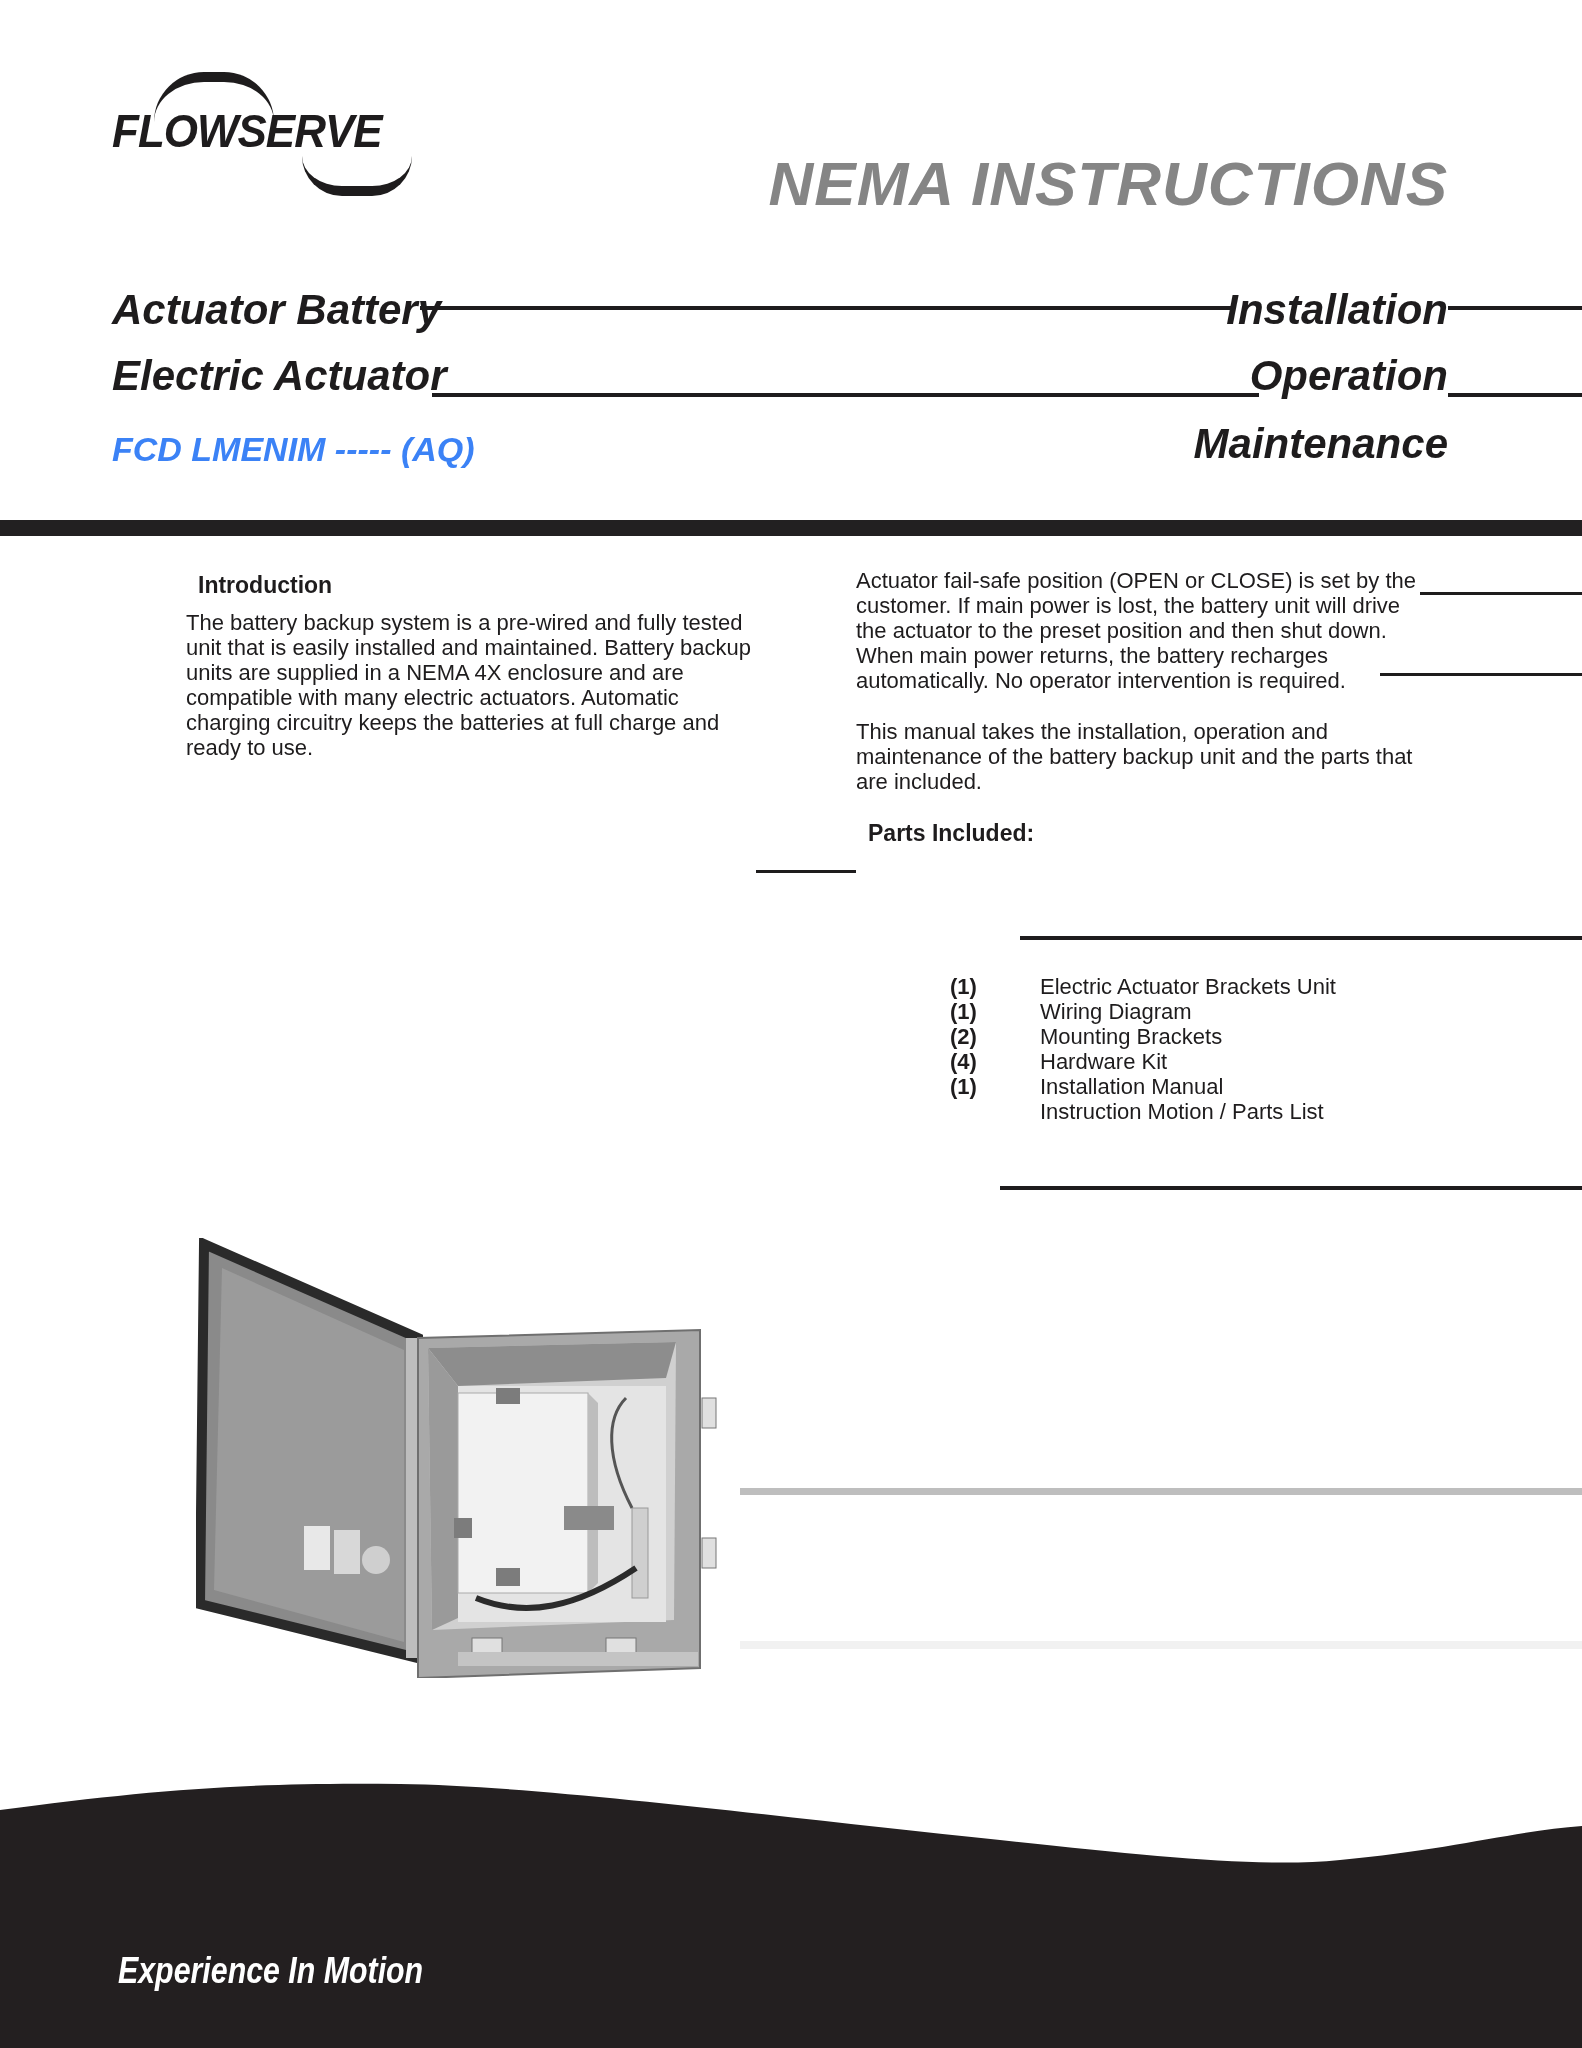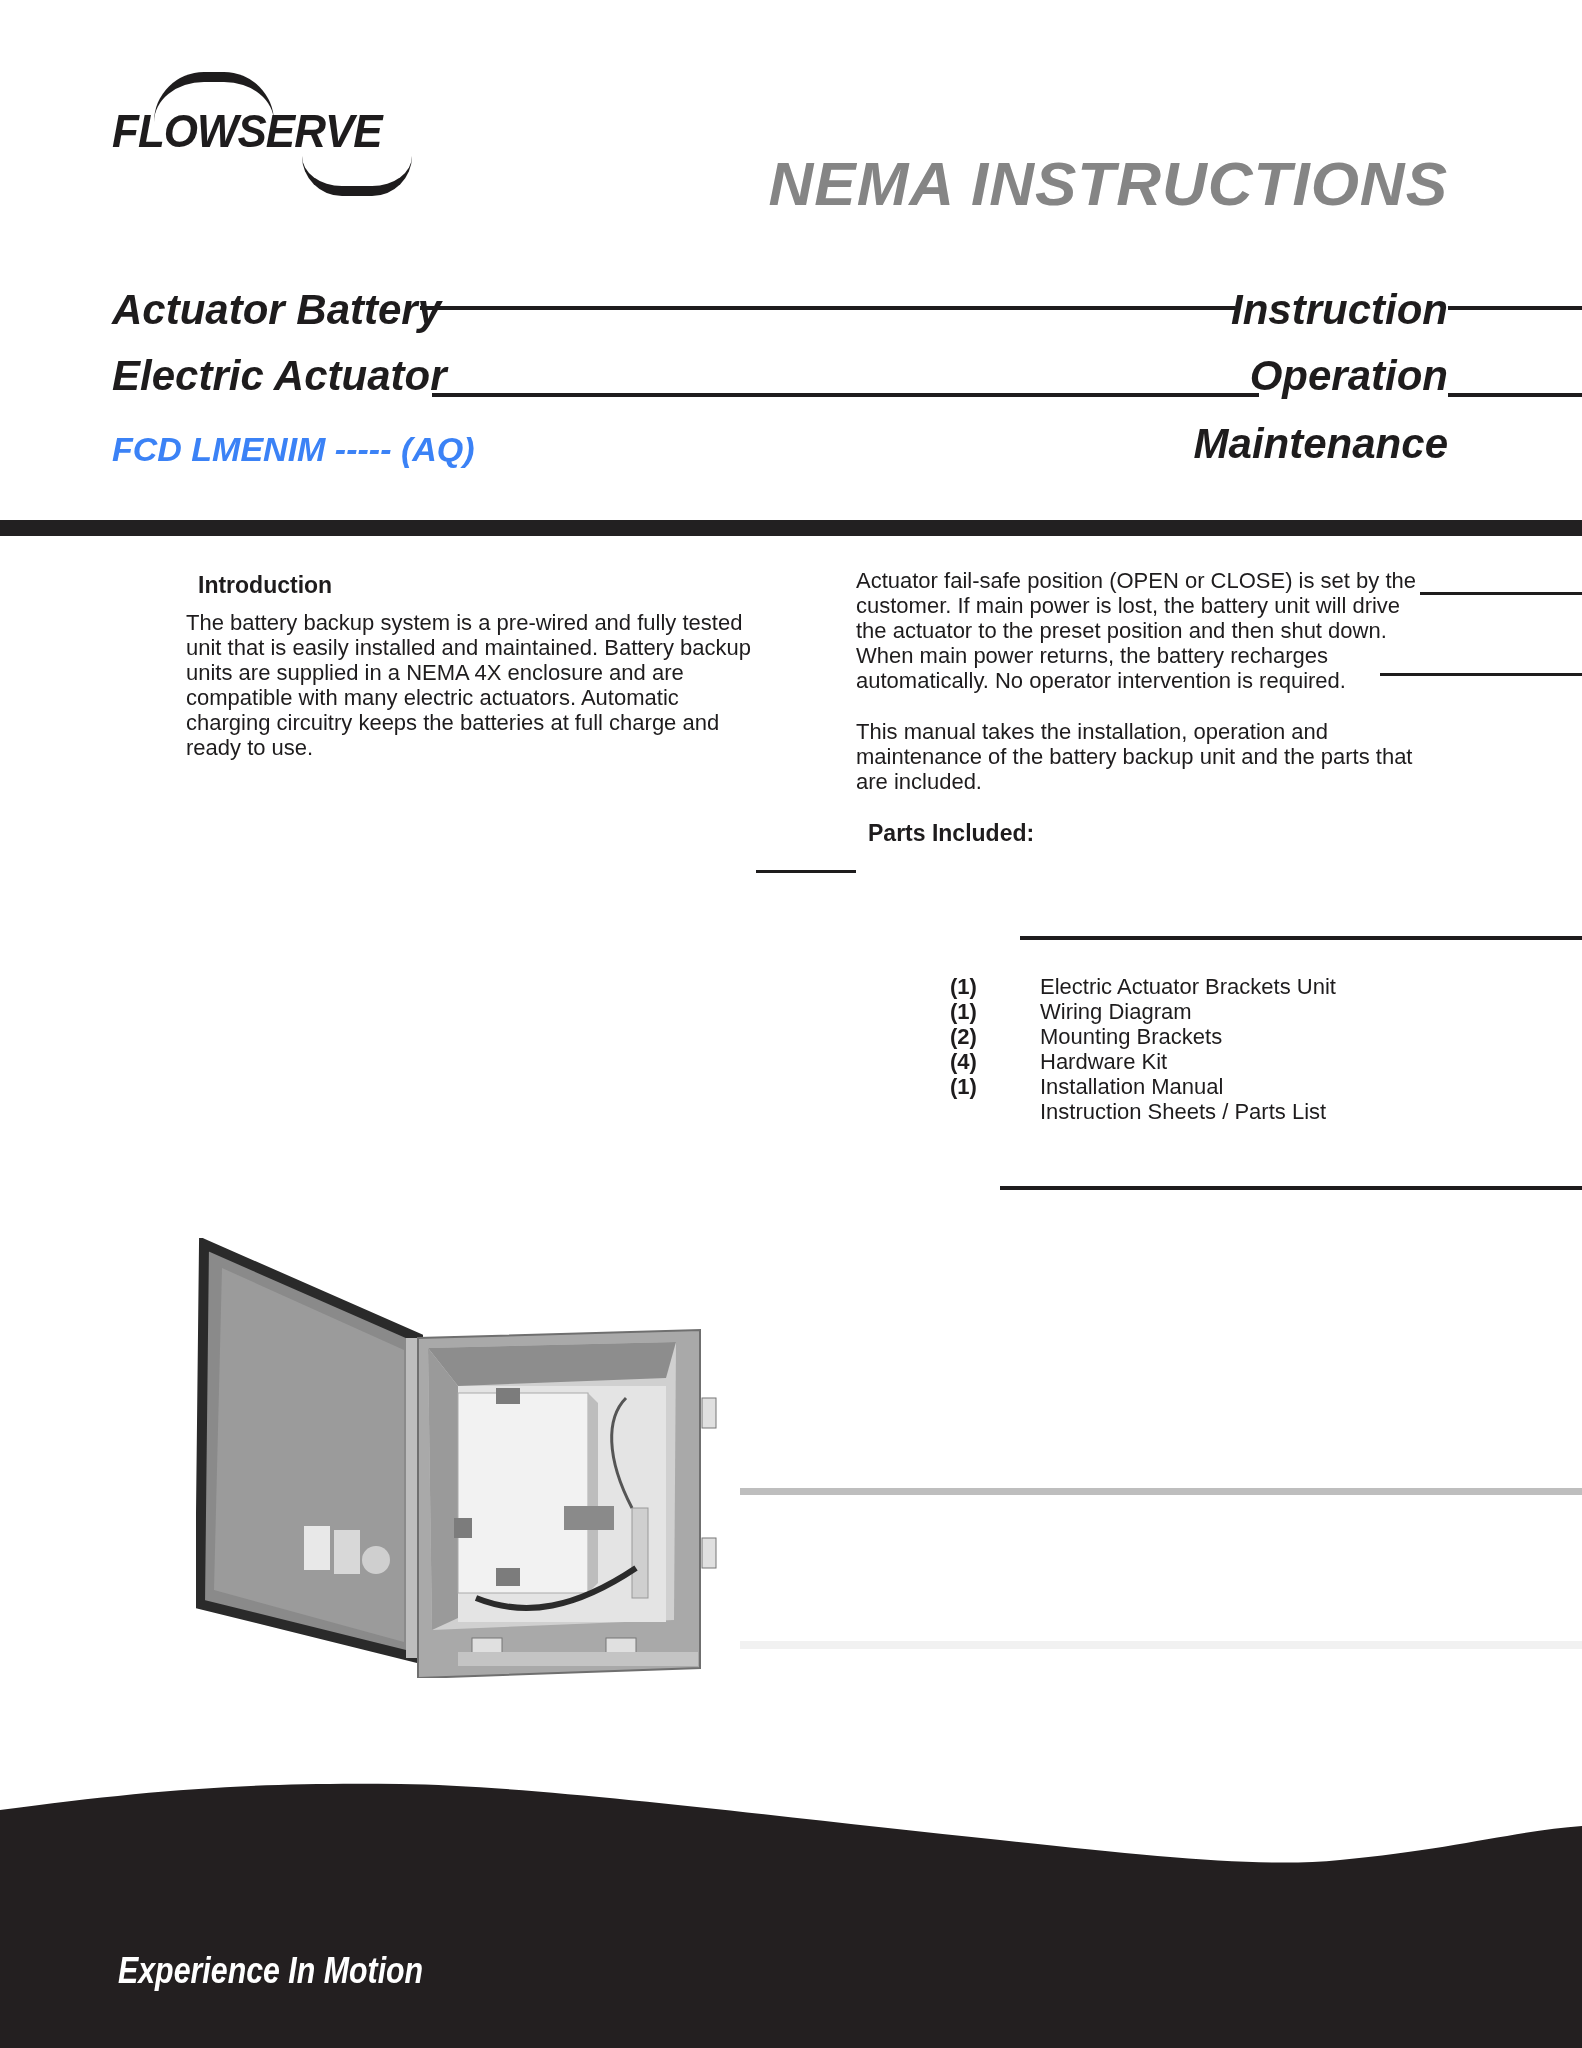--- a/index.html
+++ b/index.html
@@ -48,21 +48,21 @@
 
 <div class="abs hdr-l" style="top:286px;">Actuator Battery</div>
 <div class="abs hdr-l" style="top:352px;">Electric Actuator</div>
 <div class="abs fcd">FCD LMENIM ----- (AQ)</div>
 
 <div class="abs hrule" style="left:420px; top:306px; width:815px;"></div>
 <div class="abs hrule" style="left:432px; top:393px; width:827px;"></div>
 <div class="abs hrule" style="left:1448px; top:306px; width:134px;"></div>
 <div class="abs hrule" style="left:1448px; top:393px; width:134px;"></div>
 
-<div class="abs hdr-r" style="top:286px;">Instruction</div>
+<div class="abs hdr-r" style="top:286px;">Installation</div>
 <div class="abs hdr-r" style="top:352px;">Operation</div>
 <div class="abs hdr-r" style="top:420px;">Maintenance</div>
 
 <div class="abs thick-bar"></div>
 
 <div class="abs col left-col">
   <h3>Introduction</h3>
   <p>The battery backup system is a pre-wired and fully tested unit that is easily installed and maintained. Battery backup units are supplied in a NEMA 4X enclosure and are compatible with many electric actuators. Automatic charging circuitry keeps the batteries at full charge and ready to use.</p>
 </div>
 
@@ -94,21 +94,21 @@
   <div class="row">
     <span class="num">(4)</span>
     <span>Hardware Kit</span>
   </div>
   <div class="row">
     <span class="num">(1)</span>
     <span>Installation Manual</span>
   </div>
   <div class="row">
     <span class="num"></span>
-    <span>Instruction Sheets / Parts List</span>
+    <span>Instruction Motion / Parts List</span>
   </div>
 </div>
 
 <div class="abs photo" title="Open gray NEMA enclosure with battery pack, terminal strip and wiring inside">
   <svg width="540" height="440" viewBox="0 0 540 440">
 
     <polygon points="8,6 222,100 222,420 4,366" fill="#8a8a8a" stroke="#2a2a2a" stroke-width="10"></polygon>
     <polygon points="26,30 208,112 208,404 18,352" fill="#9b9b9b"></polygon>
 
     <rect x="108" y="288" width="26" height="44" fill="#e8e8e8"></rect>

